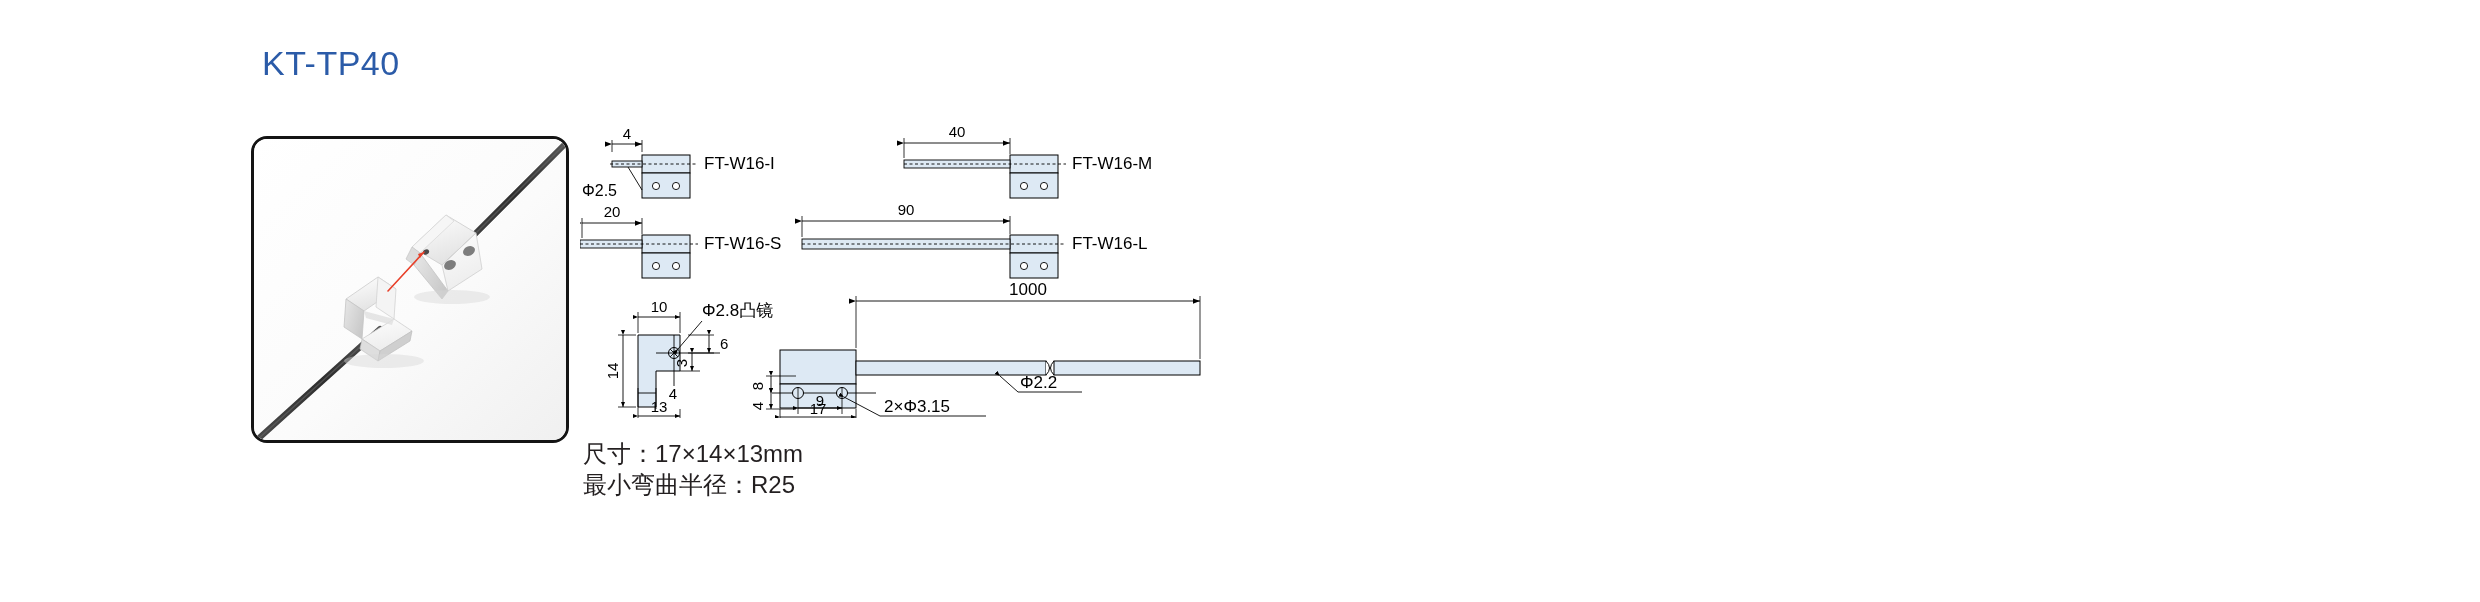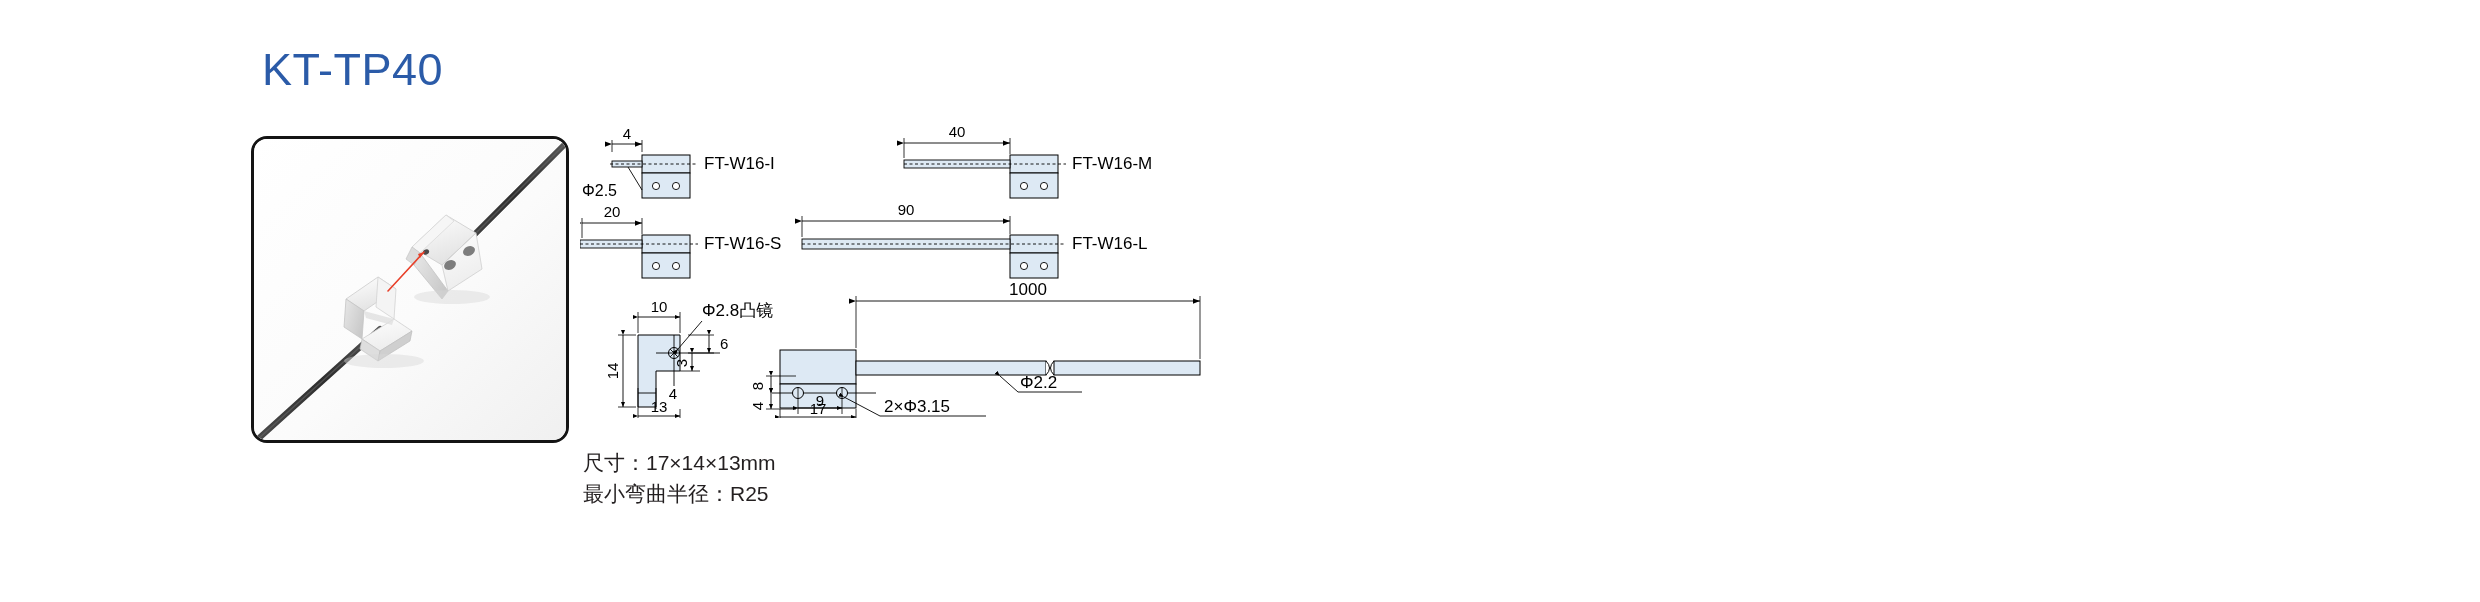--- a/index.html
+++ b/index.html
@@ -13,21 +13,21 @@
     position: relative;
     font-family: "Liberation Sans", "DejaVu Sans", sans-serif;
     overflow: hidden;
   }
 
   
   #product-title {
     position: absolute;
     left: 262px;
     top: 44px;
-    font-size: 45px;
+    font-size: 34px;
     font-weight: 500;
     letter-spacing: 0.5px;
     color: #2b5ba8;
     white-space: nowrap;
     user-select: none;
   }
 
   
   #photo-panel {
     position: absolute;
@@ -50,22 +50,22 @@
     top: 118px;
     width: 640px;
     height: 300px;
   }
   #drawing-area svg { display: block; }
 
   
   #spec-block {
     position: absolute;
     left: 583px;
-    top: 447px;
-    font-size: 21px;
+    top: 438px;
+    font-size: 24px;
     line-height: 31px;
     color: #231f20;
     white-space: nowrap;
     user-select: none;
   }
   .spec-line { display: block; }
 </style>
 </head>
 <body>
 

